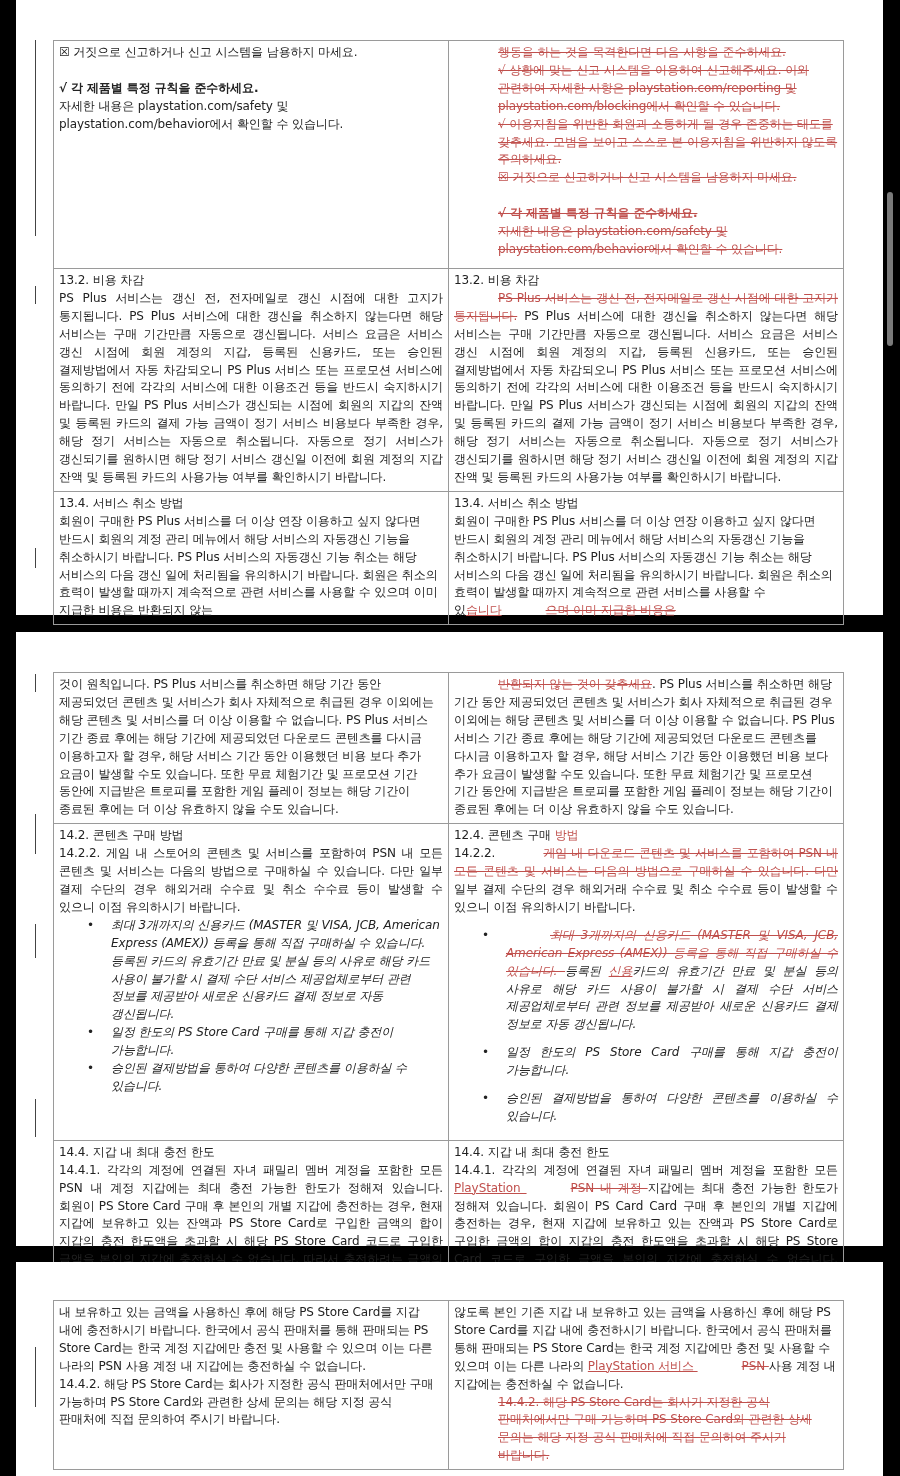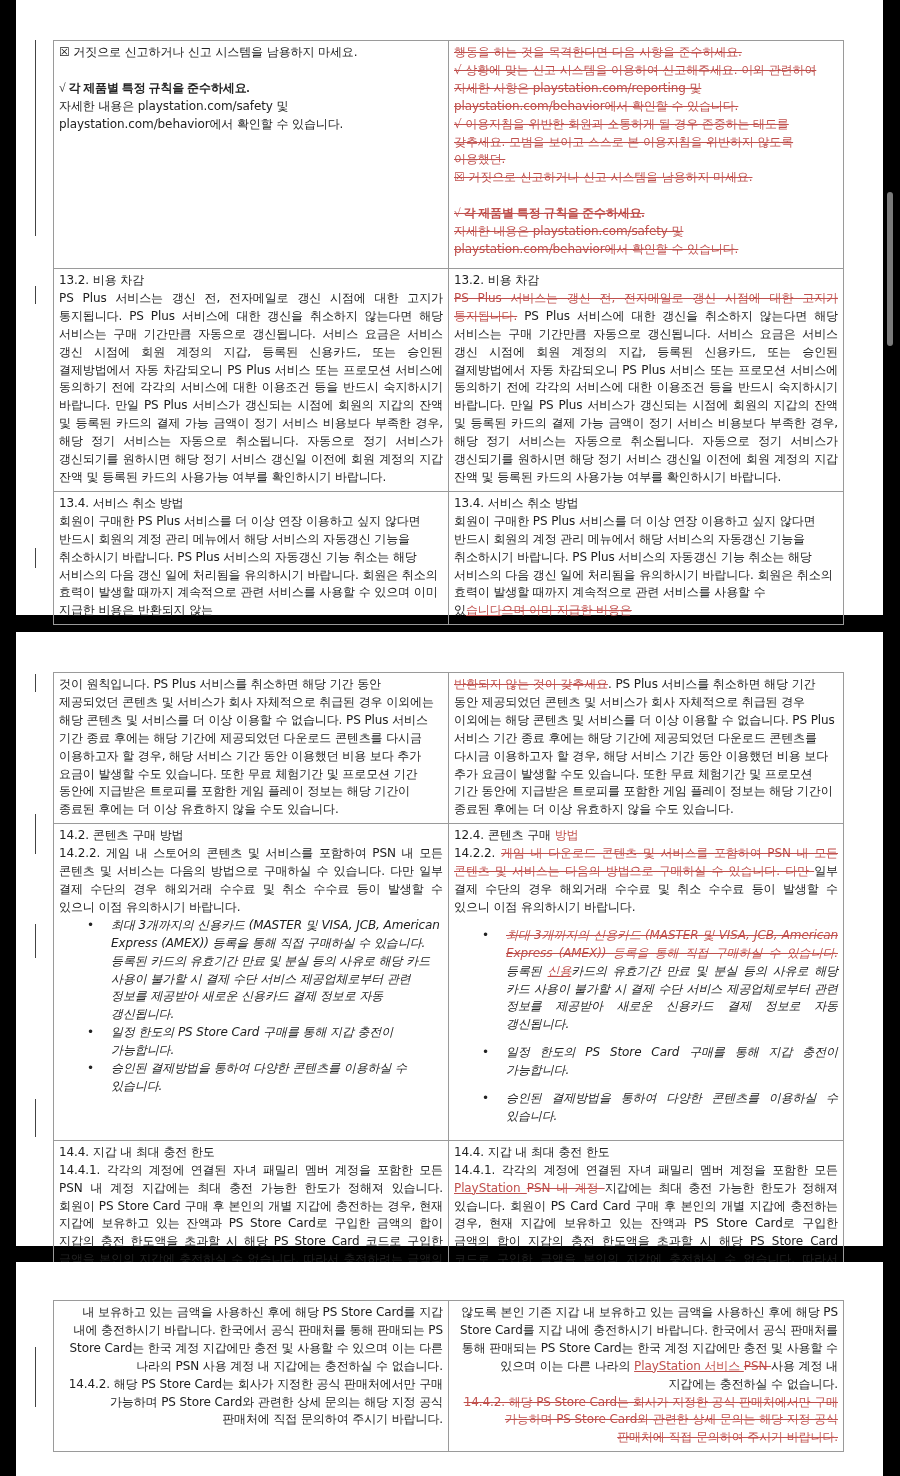--- a/index.html
+++ b/index.html
@@ -20,23 +20,23 @@
   table.cmp {
     position: absolute; left: 37px; width: 791px; border-collapse: collapse;
     table-layout: fixed;
   }
   table.cmp td {
     border: 1px solid #9a9a9a; vertical-align: top; padding: 3px 5px 4px 5px;
     font-size: 12px; line-height: 17.9px; letter-spacing: -0.1px;
     word-break: keep-all; overflow-wrap: break-word;
   }
   table.cmp td.l { width: 384px; }
-  .del { color: #c0504d; text-decoration: line-through; }
+  .del { color: #c0504d; text-decoration: line-through; margin-left: 44px; }
   .ins { color: #c0504d; text-decoration: underline; }
-  .b { font-weight: bold; font-family: Liberation Serif, serif; }
+  .b { font-weight: bold; }
   .blank { height: 17.9px; }
   ul.bul { margin: 0; padding-left: 52px; list-style: none; }
   ul.bul li { position: relative; font-style: italic; }
   ul.bul li::before { content: "•"; position: absolute; left: -24px; color: #222; }
   ul.bul.spaced li { margin-bottom: 10px; }
   ul.bul.spaced li:first-child { margin-top: 10px; }
   .just { text-align: justify; }
 
   .scrollbar-thumb {
     position: absolute; left: 887px; top: 192px; width: 6px; height: 154px;
@@ -55,22 +55,22 @@
     <tbody>
         <tr>
       <td class="l" style="height:220px;">
         <div>☒ 거짓으로 신고하거나 신고 시스템을 남용하지 마세요.</div>
         <div class="blank"></div>
         <div class="b">√ 각 제품별 특정 규칙을 준수하세요.</div>
         <div>자세한 내용은 playstation.com/safety 및 playstation.com/behavior에서 확인할 수 있습니다.</div>
       </td>
       <td>
         <div class="del">행동을 하는 것을 목격한다면 다음 사항을 준수하세요.</div>
-        <div class="del">√ 상황에 맞는 신고 시스템을 이용하여 신고해주세요. 이와 관련하여 자세한 사항은 playstation.com/reporting 및 playstation.com/behavior에서 확인할 수 있습니다.</div>
-        <div class="del">√ 이용지침을 위반한 회원과 소통하게 될 경우 존중하는 태도를 갖추세요. 모범을 보이고 스스로 본 이용지침을 위반하지 않도록 이용했던.</div>
+        <div class="del">√ 상황에 맞는 신고 시스템을 이용하여 신고해주세요. 이와 관련하여 자세한 사항은 playstation.com/reporting 및 playstation.com/blocking에서 확인할 수 있습니다.</div>
+        <div class="del">√ 이용지침을 위반한 회원과 소통하게 될 경우 존중하는 태도를 갖추세요. 모범을 보이고 스스로 본 이용지침을 위반하지 않도록 주의하세요.</div>
         <div class="del">☒ 거짓으로 신고하거나 신고 시스템을 남용하지 마세요.</div>
         <div class="blank"></div>
         <div class="del b">√ 각 제품별 특정 규칙을 준수하세요.</div>
         <div class="del">자세한 내용은 playstation.com/safety 및 playstation.com/behavior에서 확인할 수 있습니다.</div>
       </td>
     </tr>
     <tr>
       <td class="l just">
         <div>13.2. 비용 차감</div>
         <div>PS Plus 서비스는 갱신 전, 전자메일로 갱신 시점에 대한 고지가 통지됩니다. PS Plus 서비스에 대한 갱신을 취소하지 않는다면 해당 서비스는 구매 기간만큼 자동으로 갱신됩니다. 서비스 요금은 서비스 갱신 시점에 회원 계정의 지갑, 등록된 신용카드, 또는 승인된 결제방법에서 자동 차감되오니 PS Plus 서비스 또는 프로모션 서비스에 동의하기 전에 각각의 서비스에 대한 이용조건 등을 반드시 숙지하시기 바랍니다. 만일 PS Plus 서비스가 갱신되는 시점에 회원의 지갑의 잔액 및 등록된 카드의 결제 가능 금액이 정기 서비스 비용보다 부족한 경우, 해당 정기 서비스는 자동으로 취소됩니다. 자동으로 정기 서비스가 갱신되기를 원하시면 해당 정기 서비스 갱신일 이전에 회원 계정의 지갑 잔액 및 등록된 카드의 사용가능 여부를 확인하시기 바랍니다.</div>
@@ -140,21 +140,21 @@
         <div><span>14.4.1. 각각의 계정에 연결된 자녀 패밀리 멤버 계정을 포함한 모든 </span><span class="ins">PlayStation </span><span class="del">PSN 내 계정 </span><span>지갑에는 최대 충전 가능한 한도가 정해져 있습니다. 회원이 PS Card Card 구매 후 본인의 개별 지갑에 충전하는 경우, 현재 지갑에 보유하고 있는 잔액과 PS Store Card로 구입한 금액의 합이 지갑의 충전 한도액을 초과할 시 해당 PS Store Card 코드로 구입한 금액을 본인의 지갑에 충전하실 수 없습니다. 따라서 충전하려는 금액의 합이 해당 지갑의 한도액을 초과되지</span></div>
       </td>
     </tr>
   </tbody>
     </table>
 </div>
 
 <div class="page" id="page3">
   <div class="changebar" style="top:85px;height:60px;"></div>
 
-  <table class="cmp" style="top:38px;text-align:right;">
+  <table class="cmp" style="top:38px;">
     <tbody>
         <tr>
       <td class="l" style="height:142px;">
         <div>내 보유하고 있는 금액을 사용하신 후에 해당 PS Store Card를 지갑 내에 충전하시기 바랍니다. 한국에서 공식 판매처를 통해 판매되는 PS Store Card는 한국 계정 지갑에만 충전 및 사용할 수 있으며 이는 다른 나라의 PSN 사용 계정 내 지갑에는 충전하실 수 없습니다.</div>
         <div>14.4.2. 해당 PS Store Card는 회사가 지정한 공식 판매처에서만 구매 가능하며 PS Store Card와 관련한 상세 문의는 해당 지정 공식 판매처에 직접 문의하여 주시기 바랍니다.</div>
       </td>
       <td>
         <div><span>않도록 본인 기존 지갑 내 보유하고 있는 금액을 사용하신 후에 해당 PS Store Card를 지갑 내에 충전하시기 바랍니다. 한국에서 공식 판매처를 통해 판매되는 PS Store Card는 한국 계정 지갑에만 충전 및 사용할 수 있으며 이는 다른 나라의 </span><span class="ins">PlayStation 서비스 </span><span class="del">PSN </span><span>사용 계정 내 지갑에는 충전하실 수 없습니다.</span></div>
         <div class="del">14.4.2. 해당 PS Store Card는 회사가 지정한 공식 판매처에서만 구매 가능하며 PS Store Card와 관련한 상세 문의는 해당 지정 공식 판매처에 직접 문의하여 주시기 바랍니다.</div>
       </td>

